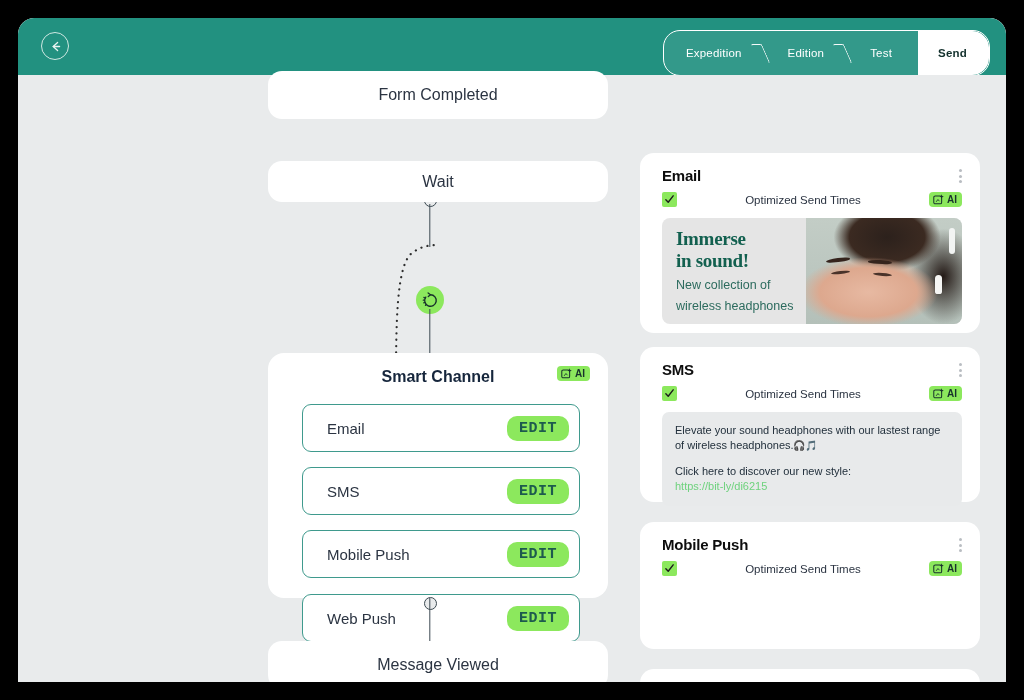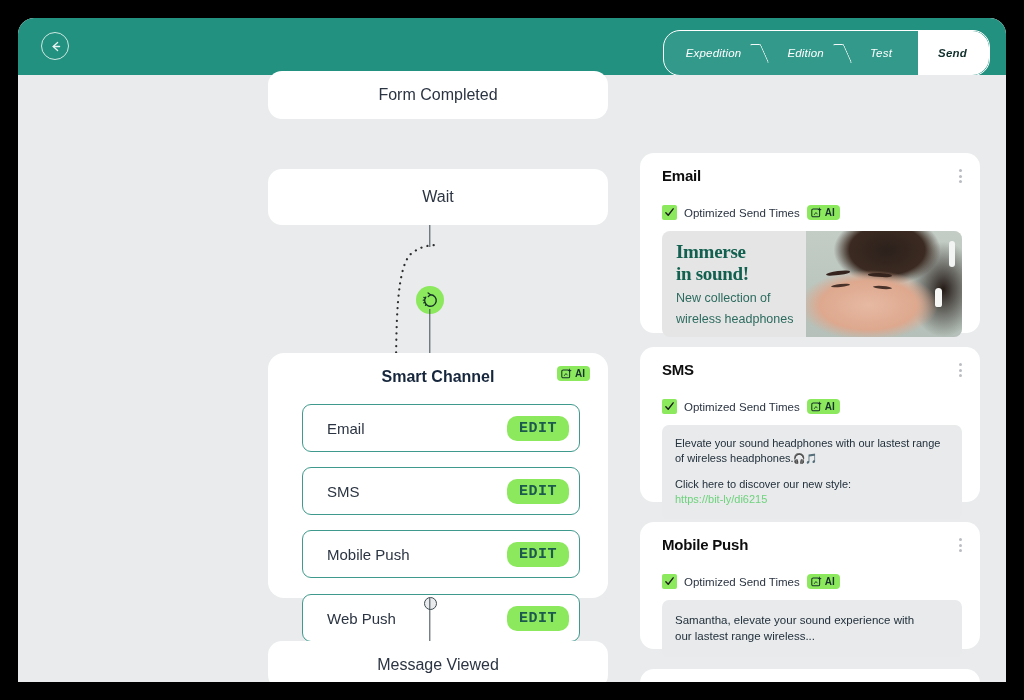--- a/index.html
+++ b/index.html
@@ -52,21 +52,20 @@
     position: absolute;
     right: 16px;
     top: 12px;
     height: 46px;
     background: #ffffff14;
     border: 1.4px solid #ffffff;
     border-radius: 17px;
     display: flex;
     align-items: stretch;
     overflow: hidden;
-    font-style: italic;
   }
   .step {
     position: relative;
     display: flex;
     align-items: center;
     padding: 0 26px 0 20px;
     font-size: 11.5px;
     color: #ffffff;
     letter-spacing: .2px;
     cursor: pointer;
@@ -128,21 +127,21 @@
     background: #ffffff;
     border-radius: 14px;
     display: flex;
     align-items: center;
     justify-content: center;
     font-size: 16px;
     color: #2b3442;
   }
 
   .node-form { top: -4px; height: 48px; }
-  .node-wait { top: 94px; height: 56px; }
+  .node-wait { top: 86px; height: 41px; }
   .node-msgviewed { top: 566px; height: 48px; }
 
   .connector {
     position: absolute;
     left: 50%;
     width: 1.4px;
     background: #3d4a52;
     transform: translateX(-50%);
   }
   .conn-1 { top: 129px; height: 43px; }
@@ -285,21 +284,22 @@
   .card-title {
     font-size: 15px;
     font-weight: bold;
     color: #0d0d0d;
     letter-spacing: -.2px;
   }
   .card-sub {
     display: flex;
     align-items: center;
     gap: 7px;
-    margin-top: 21px;
+    margin-top: 8px;
+    justify-content: space-between;
   }
   .check-box {
     width: 15px; height: 15px;
     background: #8ce85d;
     border-radius: 2px;
     display: flex;
     align-items: center;
     justify-content: center;
     flex: 0 0 auto;
   }
@@ -628,24 +628,20 @@
               </svg>
               <span>AI</span>
             </span>
           </div>
           <div class="kebab">
               <i></i>
               <i></i>
               <i></i>
             </div>
         </div>
-        <div class="bubble bubble-push">
-          <p>Samantha, elevate your sound experience with</p>
-          <p>our lastest range wireless...</p>
-        </div>
       </div>
 
       <div class="card card-web">
         <div class="card-head">
           
           
           
         </div>
 
       </div>

